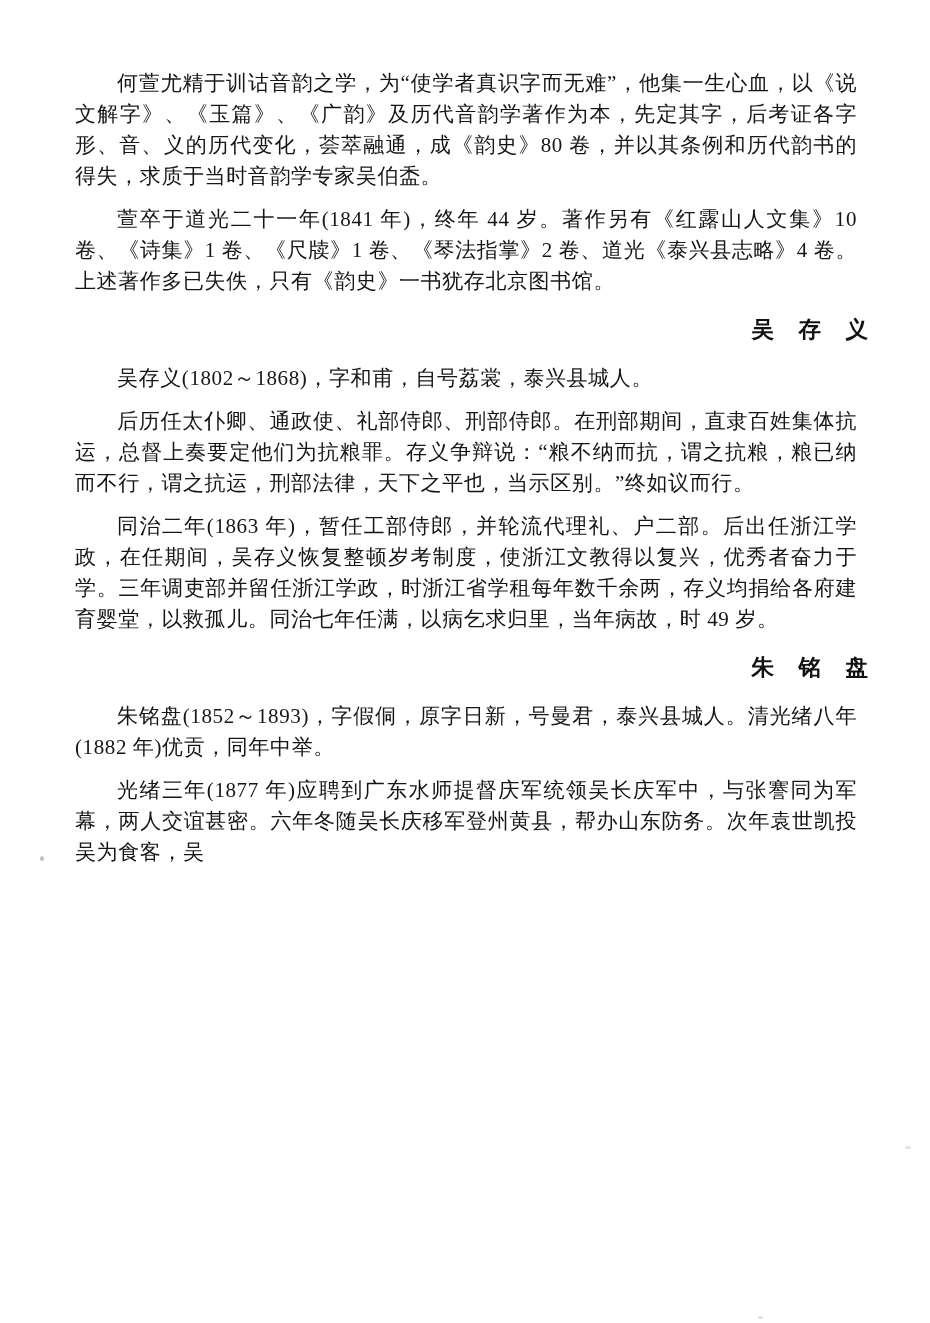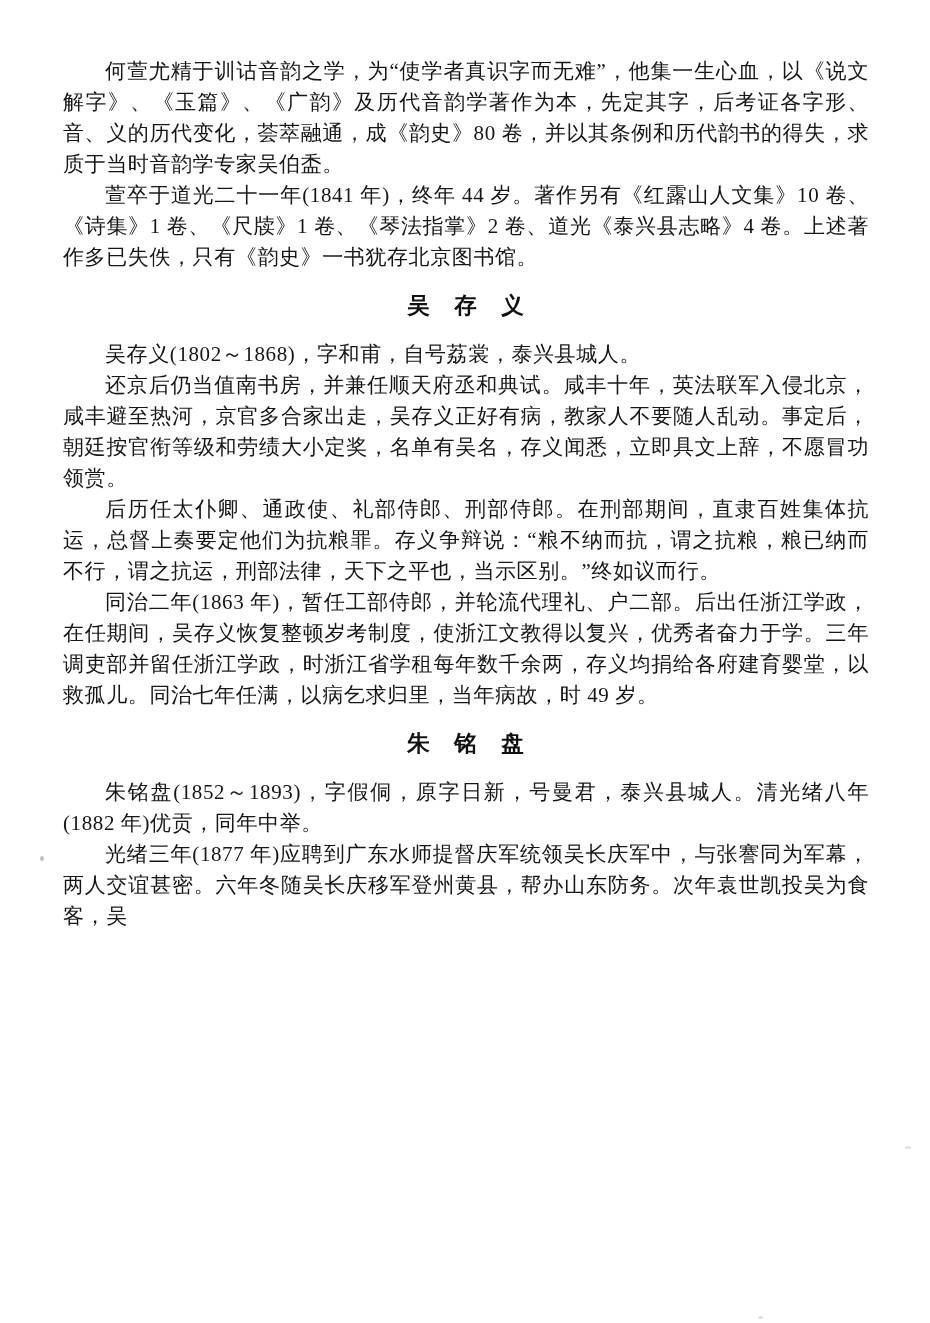--- a/index.html
+++ b/index.html
@@ -18,28 +18,28 @@
     top: 56px;
     width: 806px;
     color: #161616;
     font-size: 21px;
     line-height: 31px;
     letter-spacing: 0.6px;
     text-align: justify;
     text-justify: inter-ideograph;
   }
   p.para {
-    margin: 0;
+    margin: 12px;
     padding: 0;
     text-indent: 2em;
   }
   h2.sect {
     font-size: 22.5px;
     font-weight: bold;
-    text-align: center;
+    text-align: right;
     margin: 17px 0 18px 0;
     color: #111111;
     letter-spacing: 1px;
   }
   
   .speck {
     position: absolute;
     background: #8a8a8a;
     border-radius: 50%;
     opacity: 0.55;
@@ -53,21 +53,20 @@
 
 <div class="page">
   <main class="text-col">
 
     <p class="para">何萱尤精于训诂音韵之学，为“使学者真识字而无难”，他集一生心血，以《说文解字》、《玉篇》、《广韵》及历代音韵学著作为本，先定其字，后考证各字形、音、义的历代变化，荟萃融通，成《韵史》80 卷，并以其条例和历代韵书的得失，求质于当时音韵学专家吴伯盉。</p>
     <p class="para">萱卒于道光二十一年(1841 年)，终年 44 岁。著作另有《红露山人文集》10 卷、《诗集》1 卷、《尺牍》1 卷、《琴法指掌》2 卷、道光《泰兴县志略》4 卷。上述著作多已失佚，只有《韵史》一书犹存北京图书馆。</p>
 
     <h2 class="sect">吴　存　义</h2>
 
     <p class="para">吴存义(1802～1868)，字和甫，自号荔裳，泰兴县城人。</p>
-    <p class="para">还京后仍当值南书房，并兼任顺天府丞和典试。咸丰十年，英法联军入侵北京，咸丰避至热河，京官多合家出走，吴存义正好有病，教家人不要随人乱动。事定后，朝廷按官衔等级和劳绩大小定奖，名单有吴名，存义闻悉，立即具文上辞，不愿冒功领赏。</p>
     <p class="para">后历任太仆卿、通政使、礼部侍郎、刑部侍郎。在刑部期间，直隶百姓集体抗运，总督上奏要定他们为抗粮罪。存义争辩说：“粮不纳而抗，谓之抗粮，粮已纳而不行，谓之抗运，刑部法律，天下之平也，当示区别。”终如议而行。</p>
     <p class="para">同治二年(1863 年)，暂任工部侍郎，并轮流代理礼、户二部。后出任浙江学政，在任期间，吴存义恢复整顿岁考制度，使浙江文教得以复兴，优秀者奋力于学。三年调吏部并留任浙江学政，时浙江省学租每年数千余两，存义均捐给各府建育婴堂，以救孤儿。同治七年任满，以病乞求归里，当年病故，时 49 岁。</p>
 
     <h2 class="sect">朱　铭　盘</h2>
 
     <p class="para">朱铭盘(1852～1893)，字假侗，原字日新，号曼君，泰兴县城人。清光绪八年(1882 年)优贡，同年中举。</p>
     <p class="para">光绪三年(1877 年)应聘到广东水师提督庆军统领吴长庆军中，与张謇同为军幕，两人交谊甚密。六年冬随吴长庆移军登州黄县，帮办山东防务。次年袁世凯投吴为食客，吴</p>
 
   </main>
 

